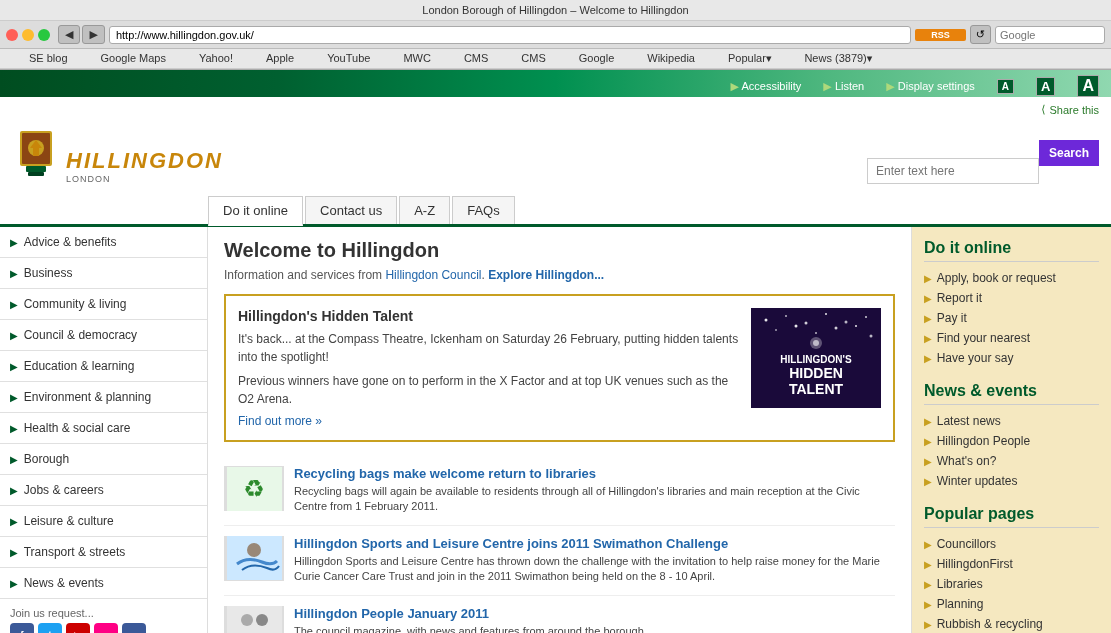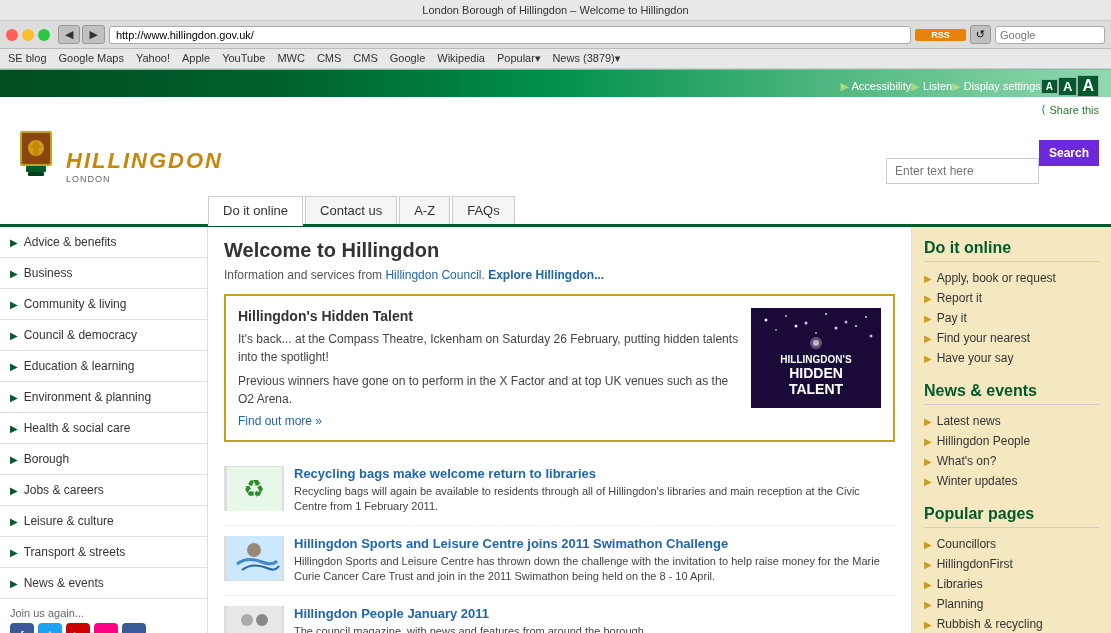--- a/index.html
+++ b/index.html
@@ -16,21 +16,21 @@
     .tl-green { background: #28c840; }
     .nav-btns { display: flex; gap: 2px; }
     .nav-btn { background: #c0c0c0; border: 1px solid #999; border-radius: 3px; padding: 2px 6px; font-size: 11px; cursor: pointer; color: #333; }
     .address-bar { flex: 1; display: flex; align-items: center; background: white; border: 1px solid #aaa; border-radius: 3px; padding: 2px 6px; font-size: 11px; }
     .rss-btn { background: #e8820c; color: white; border: none; border-radius: 2px; padding: 1px 16px; font-size: 9px; font-weight: bold; cursor: pointer; }
     .refresh-btn { background: #c0c0c0; border: 1px solid #999; border-radius: 3px; padding: 2px 5px; font-size: 11px; cursor: pointer; }
     .google-search { display: flex; align-items: center; border: 1px solid #aaa; border-radius: 3px; background: white; padding: 2px 4px; }
     .google-search input { border: none; outline: none; font-size: 11px; width: 100px; }
 
     .bookmarks-bar { background: #e8e8e8; padding: 3px 8px; display: flex; gap: 12px; border-bottom: 1px solid #ccc; font-size: 11px; color: #333; }
-    .bookmarks-bar span { cursor: pointer; color: #333; }
+    .bookmarks-bar span { cursor: pointer; color: #333; margin-left: 21px; }
 
     
     .page-wrapper { background: white; max-width: 1111px; margin: 0 auto; }
     .font-btn { background: #005a2b; color: white; border: 1px solid #aaa; padding: 1px 4px; cursor: pointer; font-weight: bold; }
     .logo-text { color: #c8860a; font-size: 22px; font-weight: bold; font-style: italic; letter-spacing: 2px; }
     .logo-subtext { font-size: 9px; color: #666; letter-spacing: 1px; }
     .nav-tab { padding: 6px 14px; border: 1px solid #ccc; border-bottom: none; font-size: 13px; cursor: pointer; color: #333; background: #f5f5f5; }
     .nav-tab.active { background: white; border-bottom: 2px solid white; margin-bottom: -2px; }
 
     
@@ -120,21 +120,21 @@
     <span>Wikipedia</span>
     <span>Popular▾</span>
     <span>News (3879)▾</span>
   </div>
 </div>
 
 <div class="page-wrapper">
 
   <div style="background: linear-gradient(to right, #004d20, #006030, #009050, #50b880, #90d8b0); padding-bottom: 0;">
 
-    <div style="display:flex; justify-content: flex-end; align-items:center; padding: 5px 12px 0 12px; gap: 0;">
+    <div style="display:flex; justify-content: flex-end; align-items:center; padding: 5px 12px 0 12px; gap: 22px;">
       <span style="color:white; font-size:11px; cursor:pointer;">
         <span style="color:#aed97b;">▶</span> <span>Accessibility</span>
       </span>
       <span style="color:white; font-size:11px; cursor:pointer;">
         <span style="color:#aed97b;">▶</span> <span>Listen</span>
       </span>
       <span style="color:white; font-size:11px; cursor:pointer;">
         <span style="color:#aed97b;">▶</span> <span>Display settings</span>
       </span>
       <button class="font-btn" style="font-size:10px; background:#005a2b; color:white; border:1px solid #aaa; padding:1px 4px; cursor:pointer;">A</button>
@@ -159,21 +159,21 @@
           <div class="logo-subtext">LONDON</div>
         </div>
       </div>
 
       <div style="display:flex; flex-direction:column; align-items:flex-end; gap:6px;">
         <div style="color:#2a7a2a; font-size:11px; cursor:pointer; display:flex; align-items:center; gap:4px;">
           <span style="color:#2a7a2a;">⟨</span>
           <span>Share this</span>
         </div>
         <div style="display:flex; align-items:center; gap:0;">
-          <input type="text" style="border: 1px solid rgb(204, 204, 204); padding: 5px 8px; font-size: 12px; width: 153px; color: rgb(153, 153, 153); outline: none; margin-top: 36px;" placeholder="Enter text here">
+          <input type="text" style="border: 1px solid rgb(204, 204, 204); padding: 5px 8px; font-size: 12px; width: 172px; color: rgb(153, 153, 153); outline: none; margin-top: 36px;" placeholder="Enter text here">
           <button style="background:#6d28d9; color:white; border:none; padding:6px 10px; cursor:pointer; font-size:12px; font-weight:bold;">Search</button>
         </div>
       </div>
     </div>
   </div>
 
   <div style="background:white; padding: 0 0 0 208px; border-bottom: 3px solid #005a2b;">
     <div style="display:flex; gap:2px; padding-top:4px;">
       <div class="nav-tab active">Do it online</div>
       <div class="nav-tab">Contact us</div>
@@ -228,21 +228,21 @@
       <div class="sidebar-nav-item">
         <span class="arrow">▶</span>
         <span class="label">Transport &amp; streets</span>
       </div>
       <div class="sidebar-nav-item">
         <span class="arrow">▶</span>
         <span class="label">News &amp; events</span>
       </div>
 
       <div class="social-join">
-        <span>Join us again...</span>
+        <span>Join us request...</span>
         <div class="social-icons">
           <div class="social-icon si-fb">f</div>
           <div class="social-icon si-tw">t</div>
           <div class="social-icon si-yt" style="background:#cc0000;">▶</div>
           <div class="social-icon si-fl" style="background:#ff0084; font-size:8px;">●</div>
           <div class="social-icon si-ff" style="background:#3b5998; font-size:8px;">f</div>
         </div>
       </div>
 
       <div class="directgov-logo">

